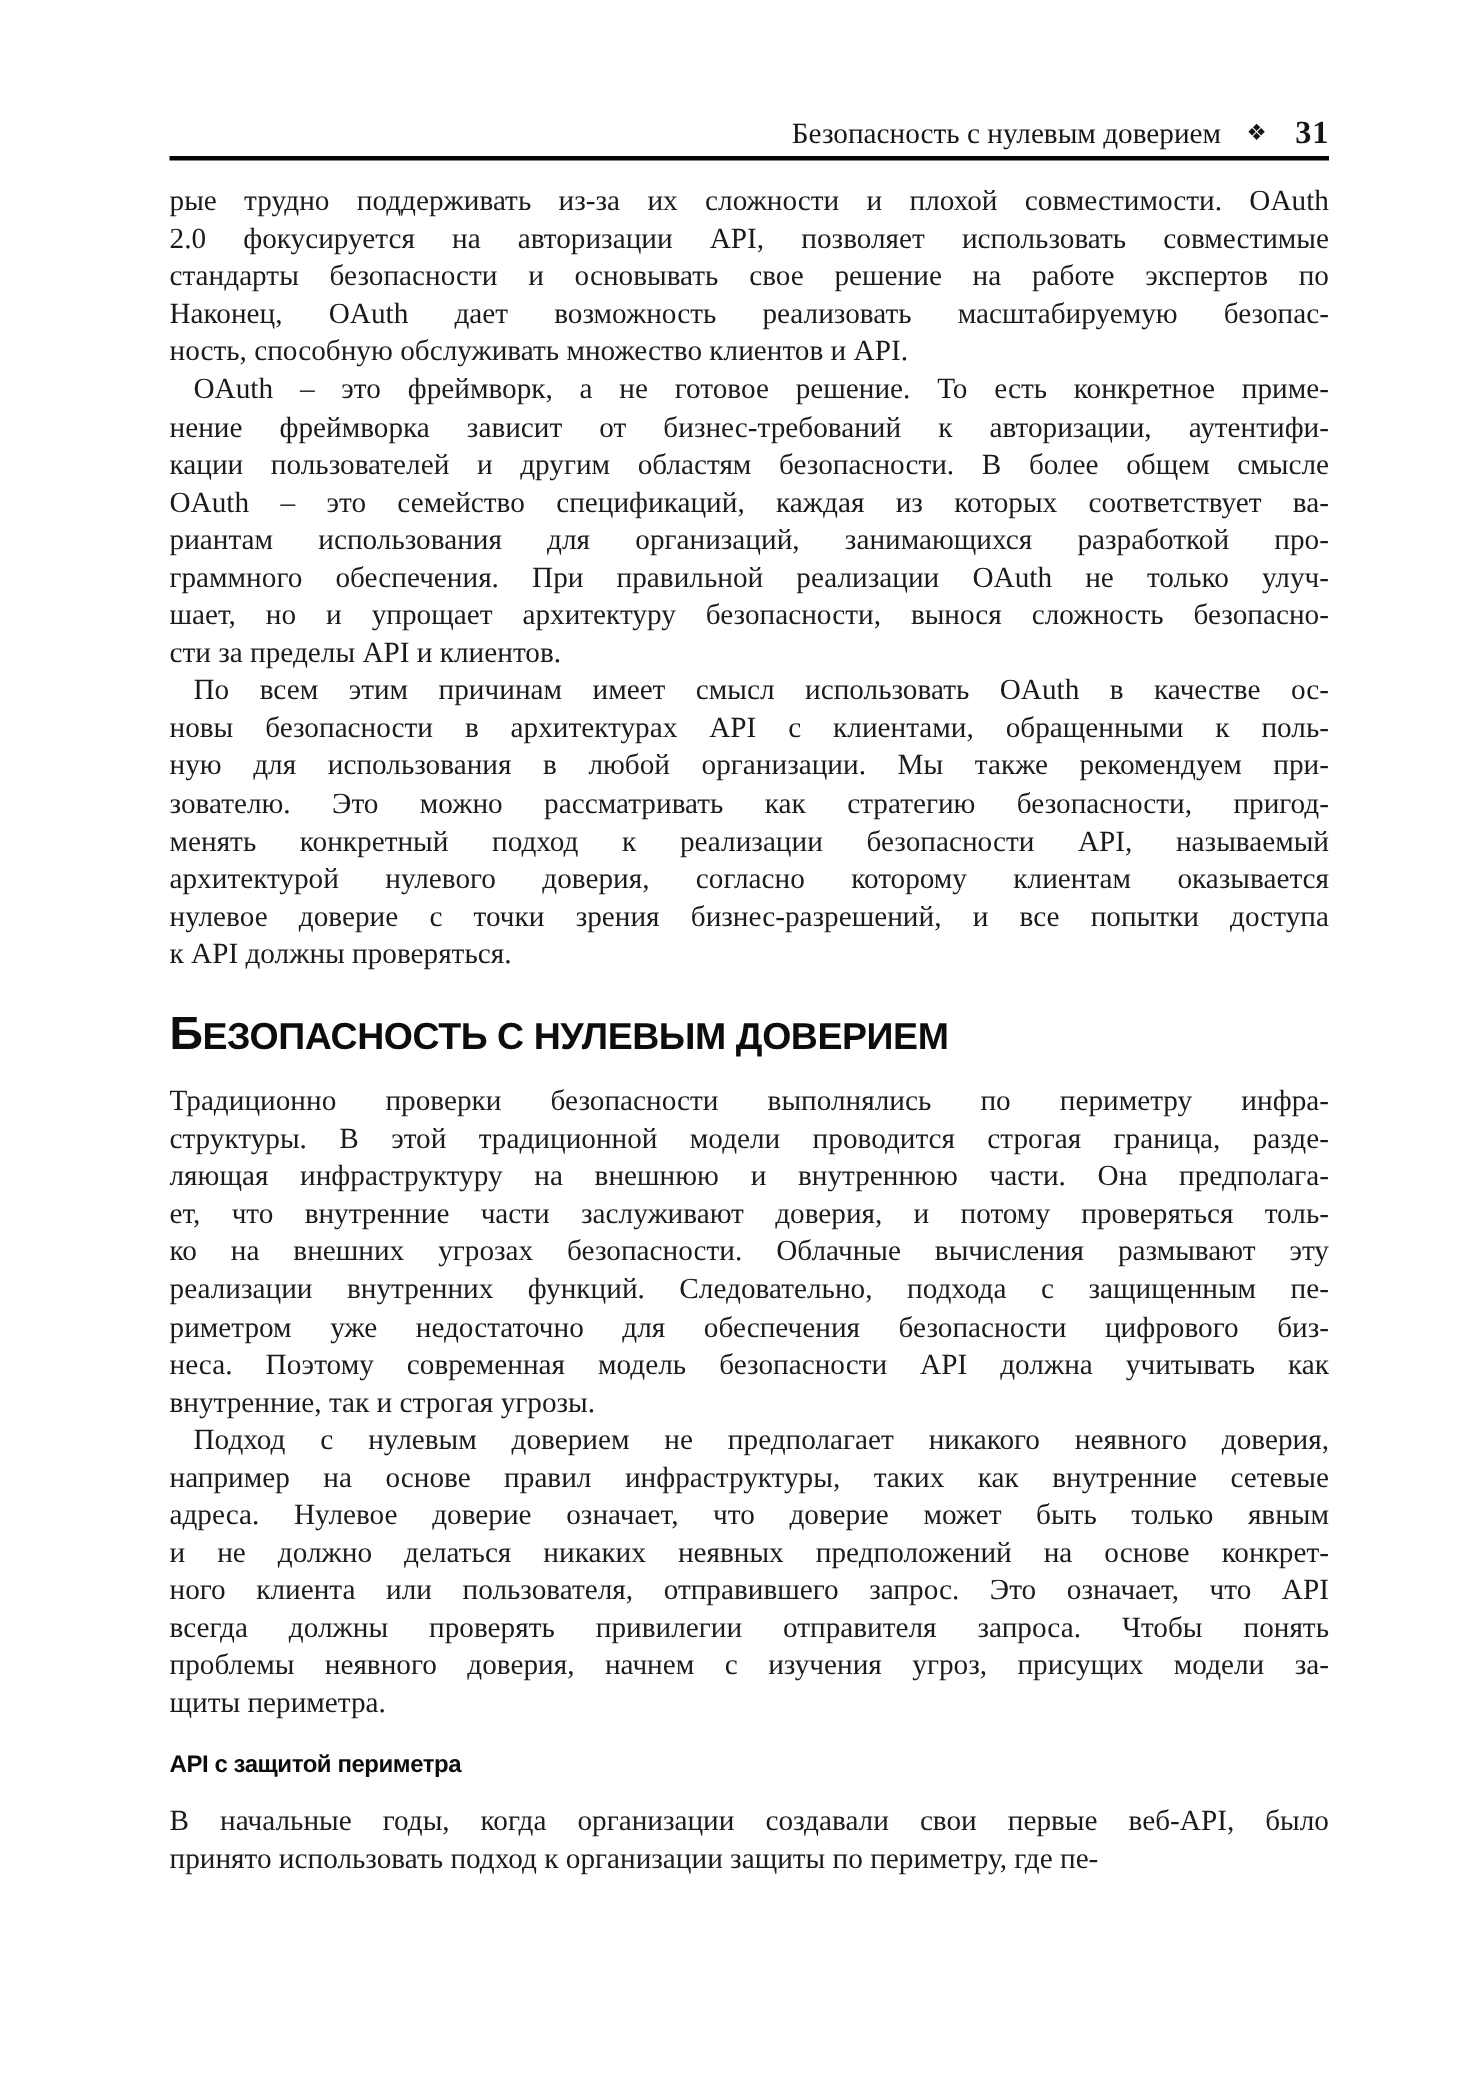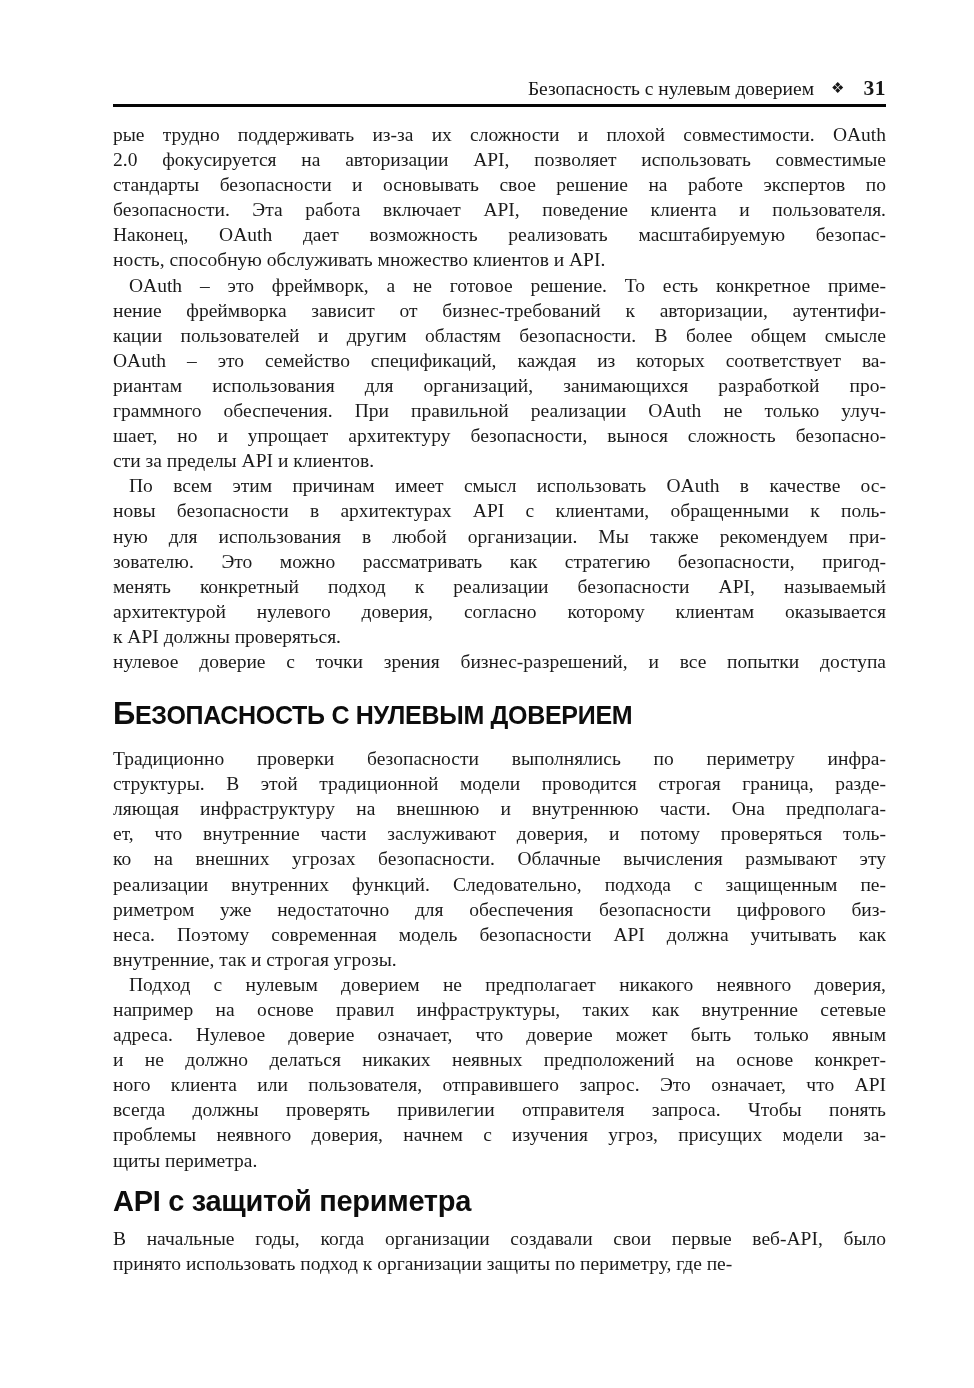--- a/index.html
+++ b/index.html
@@ -84,21 +84,21 @@
     letter-spacing: -0.3px;
     margin: 25px 0 16px 0;
     color: #0d0d0d;
   }
   .h1::first-letter {
     font-size: 31px;
   }
   .h2 {
     font-family: "Liberation Sans", sans-serif;
     font-weight: bold;
-    font-size: 29px;
+    font-size: 16px;
     line-height: 28px;
     letter-spacing: -0.3px;
     margin: 14px 0 11px 0;
     color: #0d0d0d;
   }
 </style>
 </head>
 <body>
 
 <div class="page">
@@ -108,21 +108,20 @@
   </div>
 
   <div class="rule"></div>
 
   <div class="content">
 
     <div class="para">
         <div class="ln">рые трудно поддерживать из-за их сложности и плохой совместимости. OAuth</div>
         <div class="ln">2.0 фокусируется на авторизации API, позволяет использовать совместимые</div>
         <div class="ln">стандарты безопасности и основывать свое решение на работе экспертов по</div>
-        <div class="ln">безопасности. Эта работа включает API, поведение клиента и пользователя.</div>
         <div class="ln">Наконец, OAuth дает возможность реализовать масштабируемую безопас-</div>
         <div class="ln last">ность, способную обслуживать множество клиентов и API.</div>
       </div>
 
     <div class="para indent">
         <div class="ln">OAuth – это фреймворк, а не готовое решение. То есть конкретное приме-</div>
         <div class="ln">нение фреймворка зависит от бизнес-требований к авторизации, аутентифи-</div>
         <div class="ln">кации пользователей и другим областям безопасности. В более общем смысле</div>
         <div class="ln">OAuth – это семейство спецификаций, каждая из которых соответствует ва-</div>
         <div class="ln">риантам использования для организаций, занимающихся разработкой про-</div>
@@ -131,22 +130,22 @@
         <div class="ln last">сти за пределы API и клиентов.</div>
       </div>
 
     <div class="para indent">
         <div class="ln">По всем этим причинам имеет смысл использовать OAuth в качестве ос-</div>
         <div class="ln">новы безопасности в архитектурах API с клиентами, обращенными к поль-</div>
         <div class="ln">ную для использования в любой организации. Мы также рекомендуем при-</div>
         <div class="ln">зователю. Это можно рассматривать как стратегию безопасности, пригод-</div>
         <div class="ln">менять конкретный подход к реализации безопасности API, называемый</div>
         <div class="ln">архитектурой нулевого доверия, согласно которому клиентам оказывается</div>
+        <div class="ln">нулевое доверие с точки зрения бизнес-разрешений, и все попытки доступа</div>
         <div class="ln last">к API должны проверяться.</div>
-        <div class="ln">нулевое доверие с точки зрения бизнес-разрешений, и все попытки доступа</div>
       </div>
 
     <h2 class="h1">БЕЗОПАСНОСТЬ С НУЛЕВЫМ ДОВЕРИЕМ</h2>
 
     <div class="para">
         <div class="ln">Традиционно проверки безопасности выполнялись по периметру инфра-</div>
         <div class="ln">структуры. В этой традиционной модели проводится строгая граница, разде-</div>
         <div class="ln">ляющая инфраструктуру на внешнюю и внутреннюю части. Она предполага-</div>
         <div class="ln">ет, что внутренние части заслуживают доверия, и потому проверяться толь-</div>
         <div class="ln">ко на внешних угрозах безопасности. Облачные вычисления размывают эту</div>

